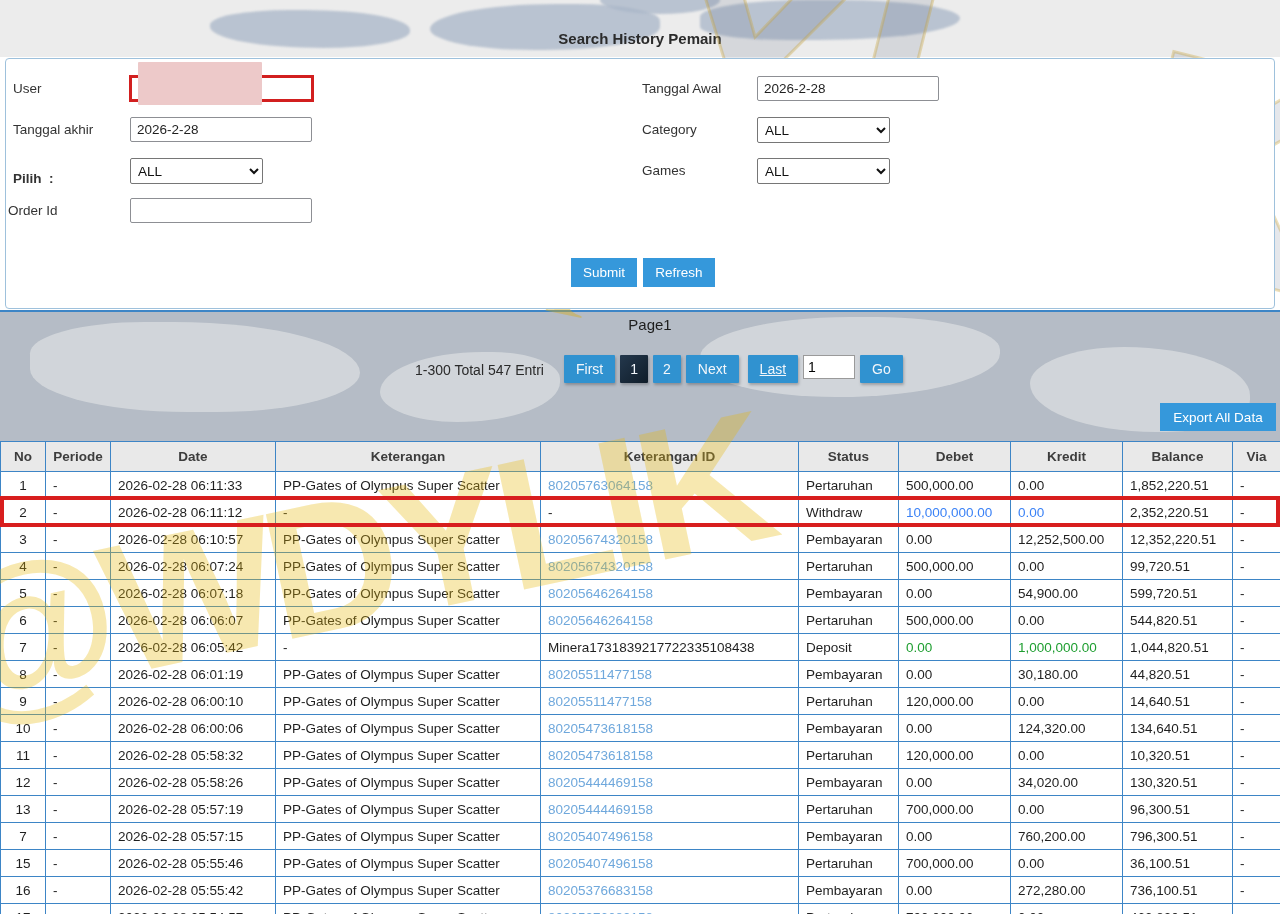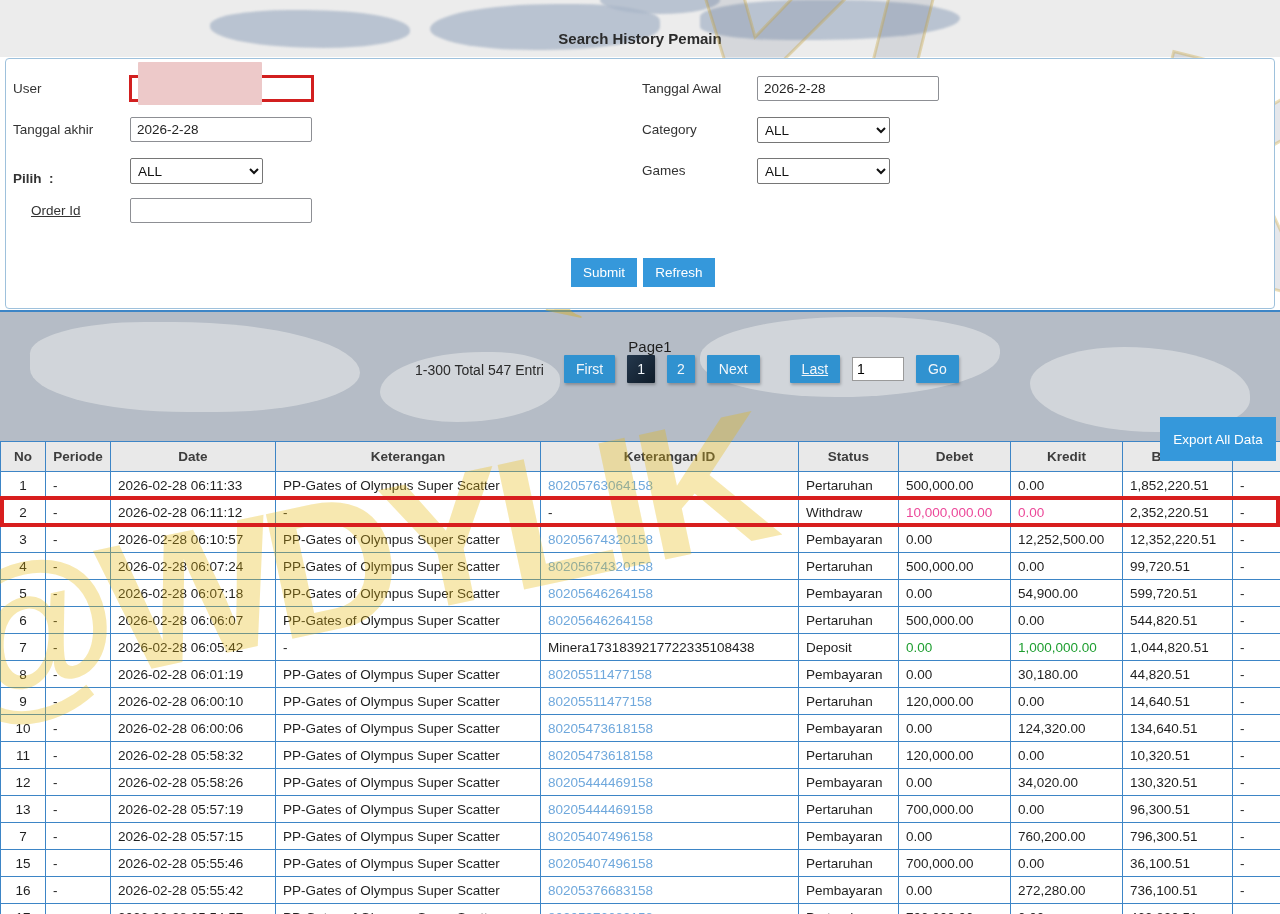--- a/index.html
+++ b/index.html
@@ -27,44 +27,44 @@
             background: #edc9c9; z-index: 3; border-radius: 1px; }
   .btn { border: none; border-radius: 0; background: #3598db; color: #fff;
          font-size: 13.5px; font-family: "Liberation Sans", sans-serif; cursor: pointer; }
   .submit-btn { position: absolute; left: 565px; top: 199px; width: 66px; height: 29px; }
   .refresh-btn { position: absolute; left: 637px; top: 199px; width: 72px; height: 29px; }
 
   
   .mapstrip { position: absolute; left: 0; top: 310px; width: 1280px; height: 131px;
               background: #b5bcc6; border-top: 2px solid #3d85c6; }
   .land { position: absolute; background: #d6d9dd; opacity: .85; }
-  .page-indicator { position: absolute; top: 338px; left: 0; width: 100%; text-align: center;
+  .page-indicator { position: absolute; top: 316px; left: 0; width: 100%; text-align: center;
                     font-size: 15px; color: #1e1e1e; z-index: 2; padding-left: 20px; }
   .entries { position: absolute; left: 415px; top: 362px; font-size: 14px; color: #2a2a2a; z-index: 2; }
   .pagebar { position: absolute; left: 564px; top: 355px; height: 28px; display: flex;
-             align-items: center; gap: 12px; z-index: 2; }
+             gap: 5px; z-index: 2; }
   .pgbtn { height: 28px; padding: 0 12px; background: #3092d0; color: #f2f6fa; border: none;
            font-size: 14px; border-radius: 1px; box-shadow: 1px 2px 3px rgba(0,0,0,.25);
            font-family: "Liberation Sans", sans-serif; cursor: pointer; }
   .pgbtn.num { padding: 0 10px; }
   .pgbtn.active { background: linear-gradient(135deg, #24384d, #0f1c29); }
   .goto-input { width: 52px; height: 24px; border: 1px solid #9a9a9a; font-size: 14px;
                 padding: 0 4px; font-family: "Liberation Sans", sans-serif; }
-  .export-btn { position: absolute; left: 1160px; top: 417px; width: 116px; height: 44px; z-index: 2; }
+  .export-btn { position: absolute; left: 1160px; top: 403px; width: 116px; height: 28px; z-index: 2; }
 
   
   table.hist { position: absolute; left: 0; top: 441px; width: 1280px; border-collapse: collapse;
                table-layout: fixed; z-index: 1; background: #fff; }
   table.hist th { background: #e9e9e9; color: #3d3d3d; font-size: 13.5px; font-weight: bold;
                   border: 1px solid #3d85c6; height: 30px; text-align: center; margin-left: 36px; }
   table.hist td { background: #fff; color: #1f1f1f; font-size: 13.5px; border: 1px solid #3d85c6;
                   height: 27px; padding: 0 7px; overflow: hidden; white-space: nowrap; }
   table.hist td.c-no { text-align: center; padding: 0 2px; }
   table.hist td.link { color: #6fa8dc; cursor: pointer; }
-  table.hist td.red { color: #ec4899; }
+  table.hist td.red { color: #3b82f6; }
   table.hist td.green { color: #1e9e30; }
 
   
   .row-highlight { position: absolute; left: 0px; top: 496px; width: 1280px; height: 31px;
                    border: 4px solid #d81e1e; z-index: 5; pointer-events: none; }
   .wm-gold { position: absolute; left: -70px; top: 455px; z-index: 4; pointer-events: none;
              font-size: 185px; font-weight: bold; letter-spacing: -10px;
              color: rgba(231, 183, 8, 0.32); transform: rotate(-12deg); white-space: nowrap; }
   .wm-corner { position: absolute; right: -70px; top: -60px; z-index: 1; pointer-events: none;
                font-size: 300px; font-weight: bold; transform: rotate(14deg); white-space: nowrap;
@@ -93,21 +93,21 @@
     <div class="redact" style="left:132px;top:3px;"></div>
 
     <span class="flabel" style="left:7px;top:63px;">Tanggal akhir</span>
     <input class="tinput" style="left: 124px; top: 58px; width: 182px;" value="2026-2-28">
 
     <span class="flabel" style="left:7px;top:112px;font-weight:bold;">Pilih&nbsp;&nbsp;:</span>
     <select class="fselect" style="left:124px;top:99px;">
       <option>ALL</option>
     </select>
 
-    <span class="flabel" style="left:25px;top:144px;text-decoration:underline;">Order Id</span>
+    <span class="flabel" style="left:2px;top:144px;">Order Id</span>
     <input class="tinput" style="left: 124px; top: 139px; width: 182px;" value="">
 
     <span class="flabel" style="left:636px;top:22px;">Tanggal Awal</span>
     <input class="tinput" style="left: 751px; top: 17px; width: 182px;" value="2026-2-28">
 
     <span class="flabel" style="left:636px;top:63px;">Category</span>
     <select class="fselect" style="left:751px;top:58px;">
       <option>ALL</option>
     </select>
 
@@ -126,21 +126,21 @@
     <div class="land" style="left:700px;top:5px;width:300px;height:80px;border-radius:55% 45% 60% 50%;"></div>
     <div class="land" style="left:1030px;top:35px;width:220px;height:85px;border-radius:45% 60% 40% 60%;"></div>
   </div>
   <div class="page-indicator">Page1</div>
   <span class="entries">1-300 Total 547 Entri</span>
   <div class="pagebar">
     <button class="pgbtn">First</button>
     <button class="pgbtn num active">1</button>
     <button class="pgbtn num">2</button>
     <button class="pgbtn">Next</button>
-    <button class="pgbtn" style="margin-left:18px;text-decoration:underline;">Last</button>
+    <button class="pgbtn" style="margin-left:4px;text-decoration:underline;">Last</button>
     <input class="goto-input" value="1" style="">
     <button class="pgbtn">Go</button>
   </div>
   <button class="btn export-btn">Export All Data</button>
 
   <table class="hist" id="history-table">
     <colgroup>
       <col style="width:45px">
         <col style="width:65px">
         <col style="width:165px">

